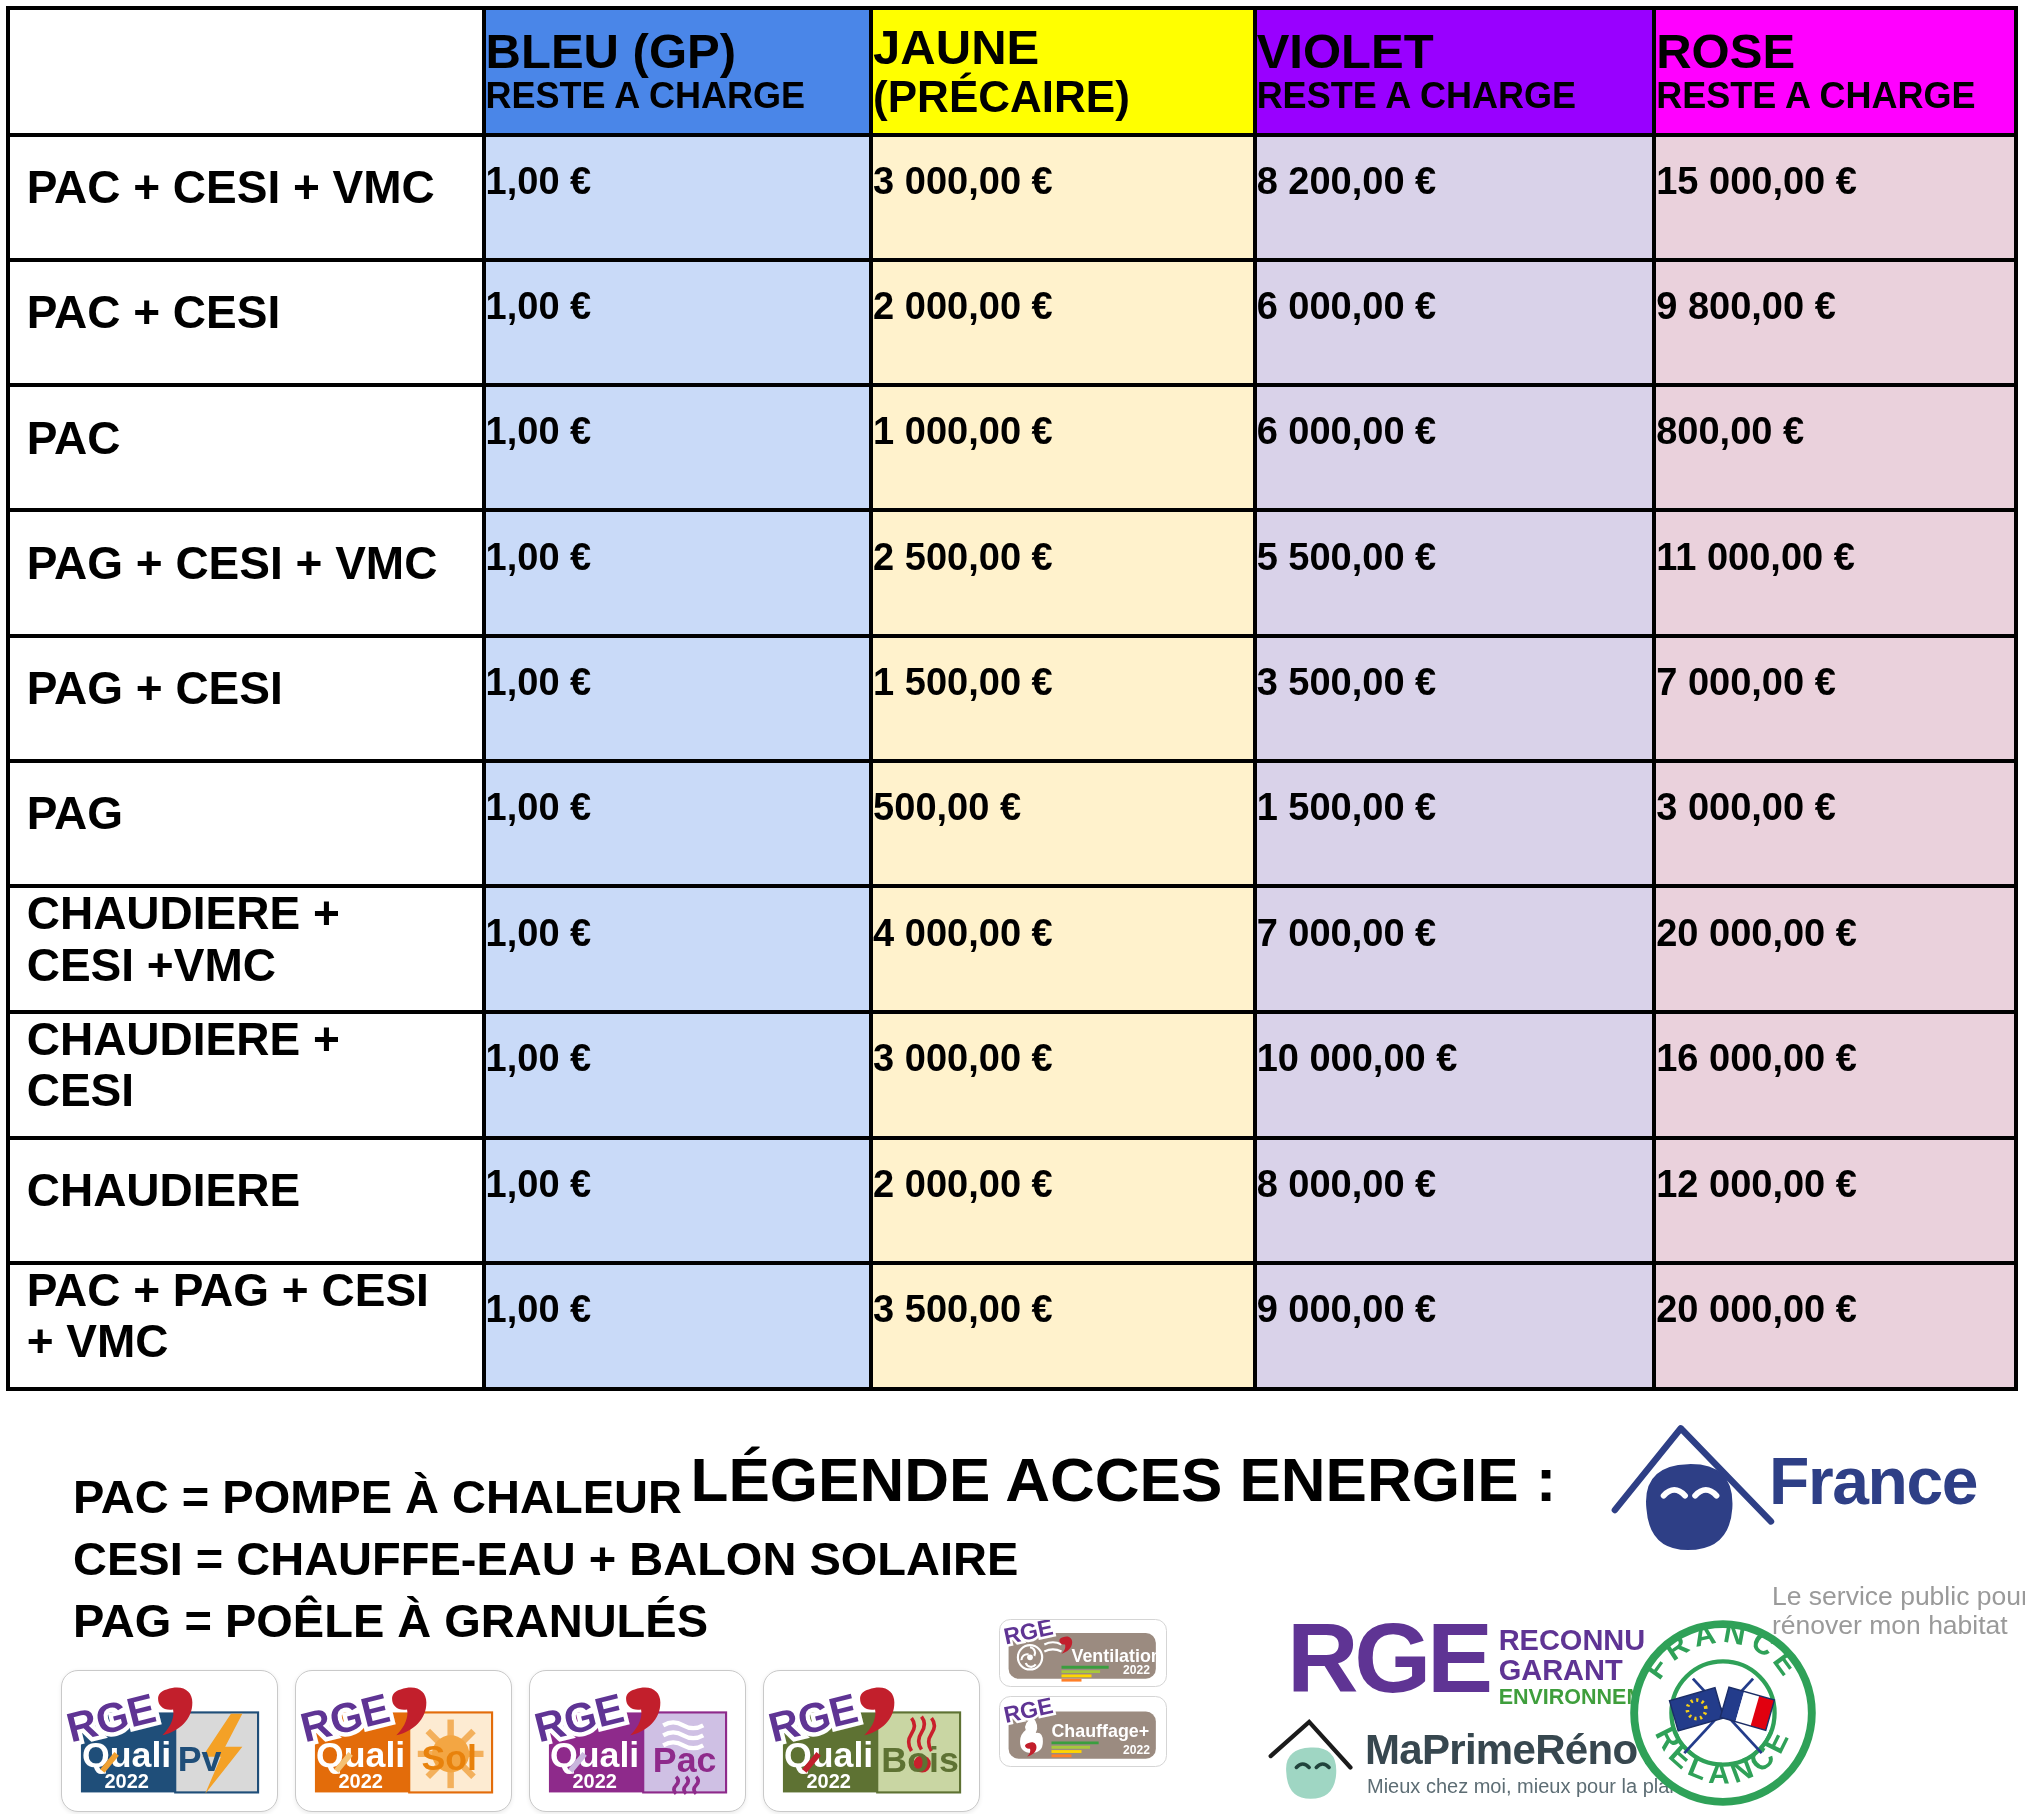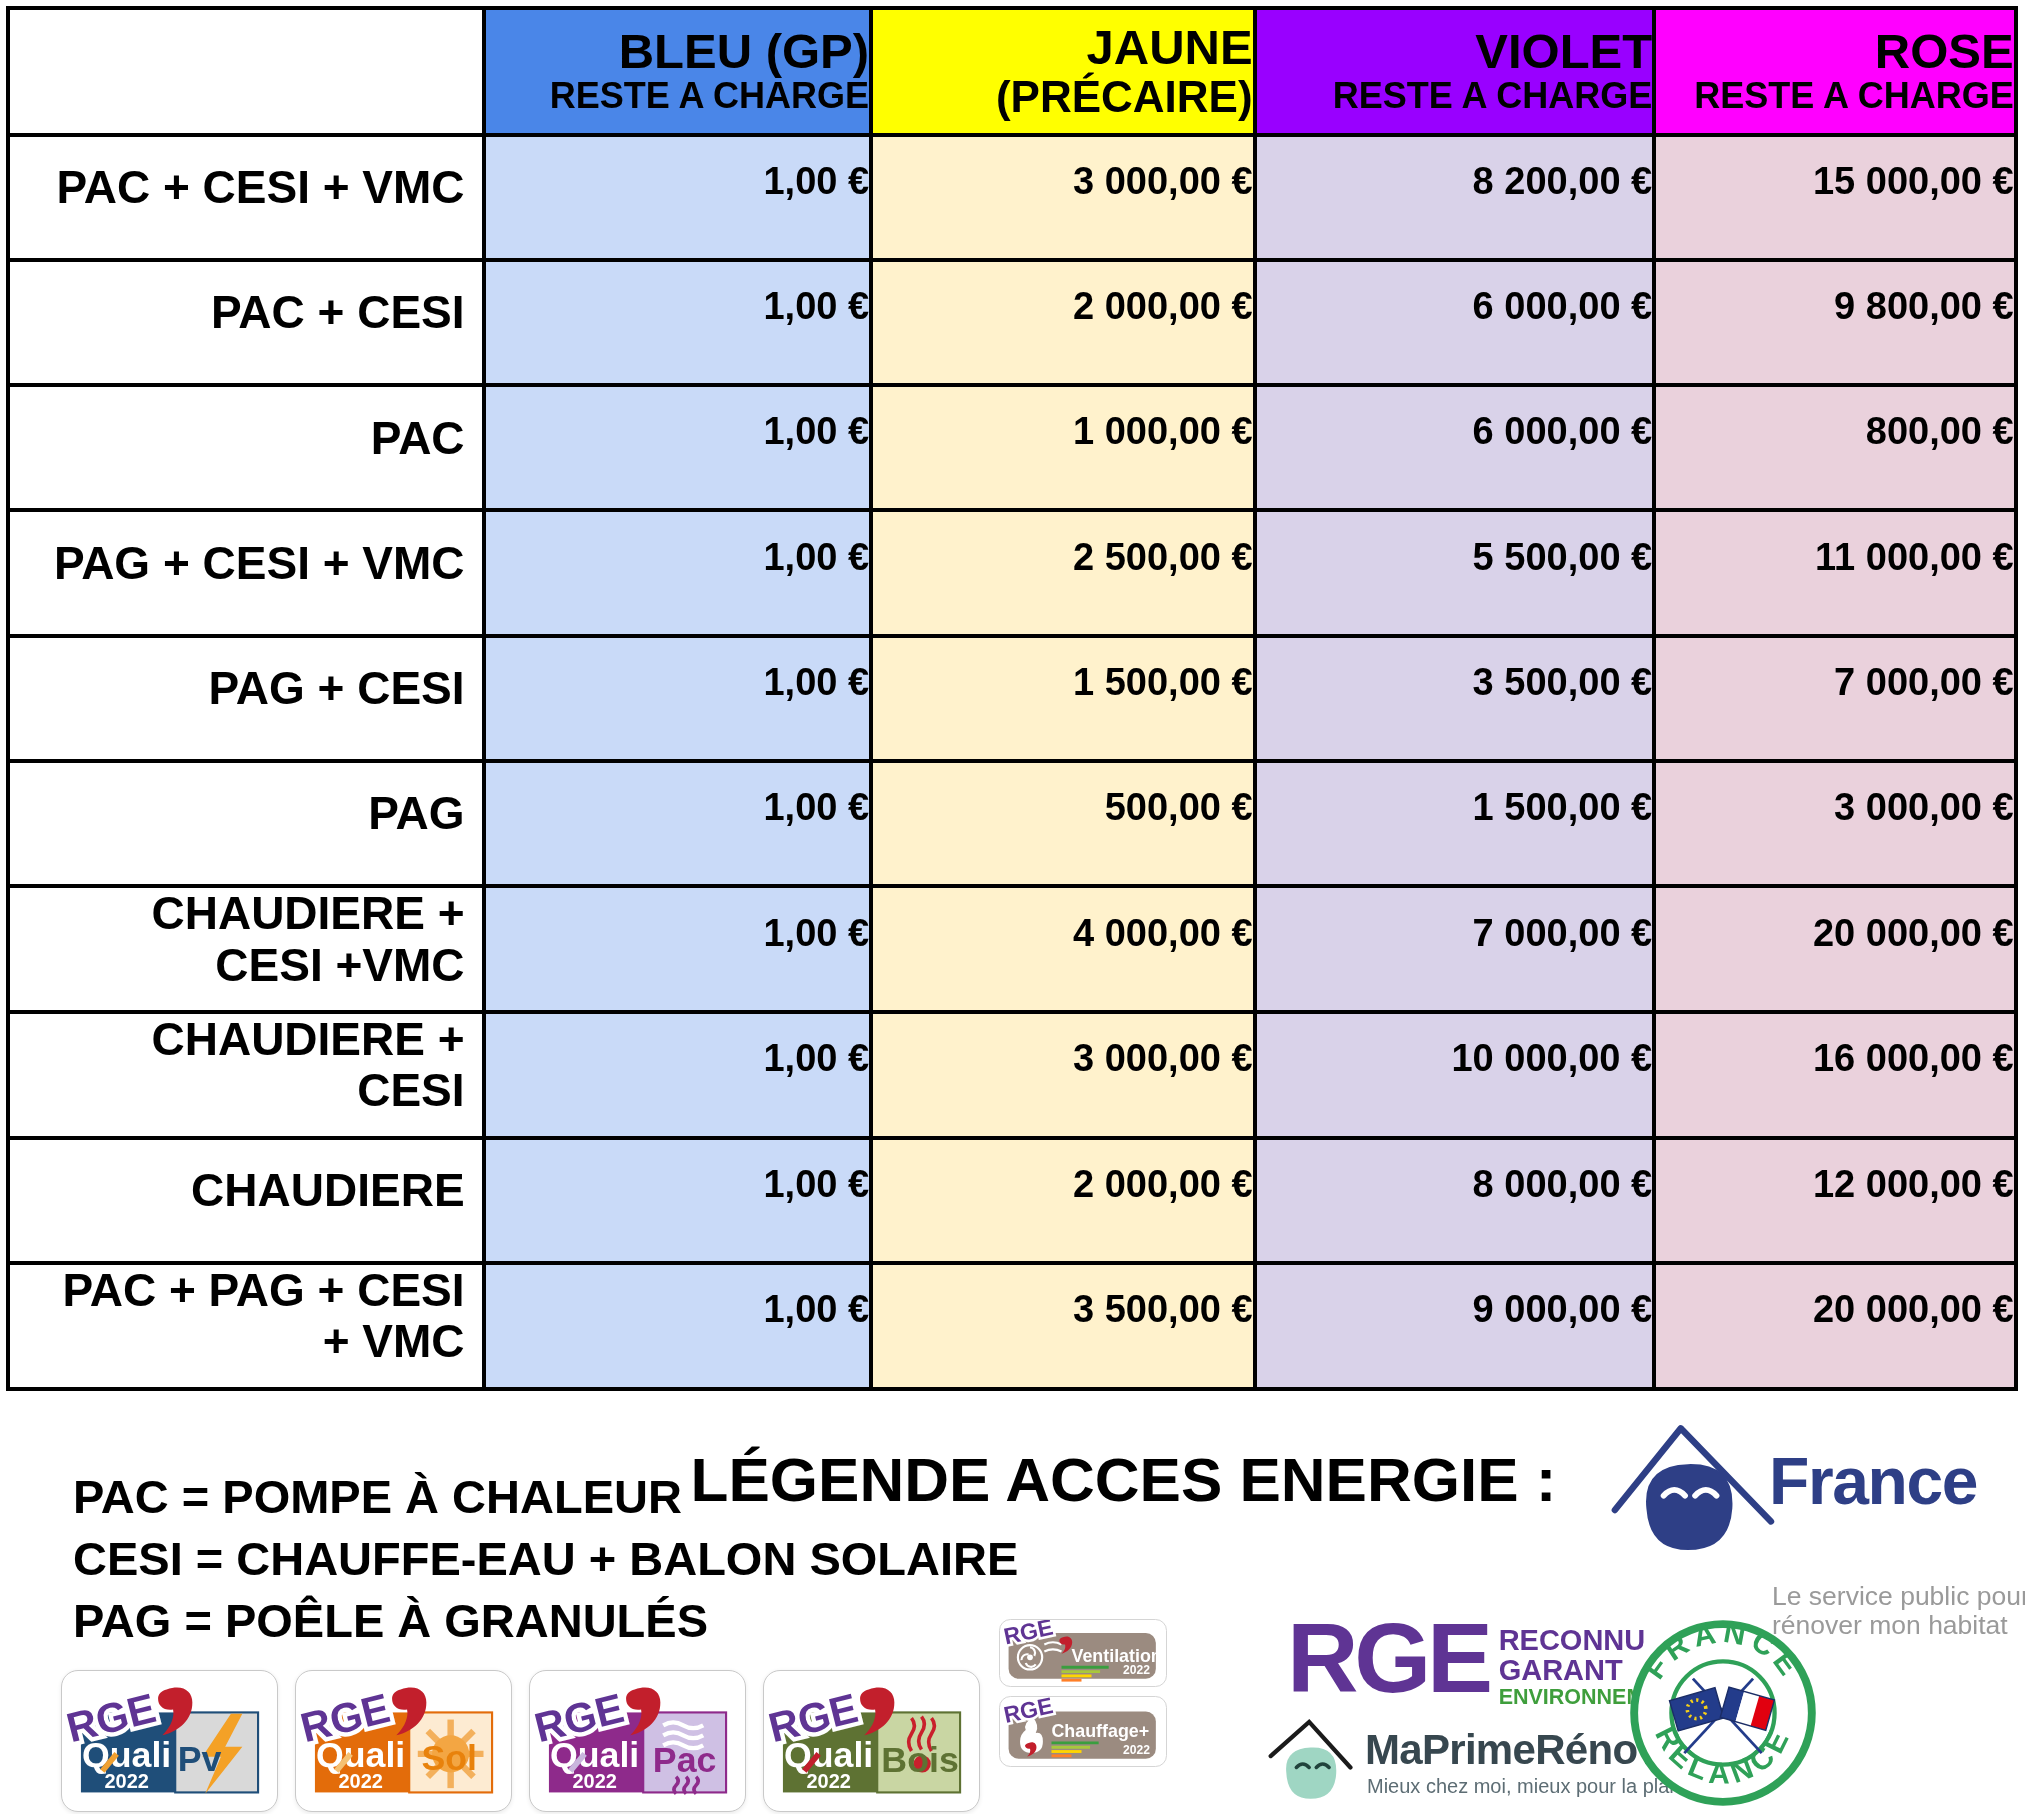--- a/index.html
+++ b/index.html
@@ -2,21 +2,21 @@
 <html style="--header-blue: #4a86e8; --header-yellow: #ffff00; --header-violet: #9900ff; --header-rose: #ff00ff; --body-blue: #c9daf8; --body-yellow: #fff2cc; --body-violet: #d9d2e9; --body-rose: #ead1dc; --rge-purple: #5f3494; --env-green: #3f9e3c; --relance-green: #2fa158; --renov-navy: #2e3f86; --renov-red: #e30613;font-size:11.4px"><head>
 <meta charset="utf-8">
 <style>
   html,body{margin:0;padding:0;background:#fff;}
   .canvas{position:relative;width:2025px;height:1814px;background:#fff;overflow:hidden;
           font-family:"Liberation Sans",sans-serif;color:#000;}
 
   
   table.grid{position:absolute;left:5.7px;top:5.7px;width:2012px;height:1385px;
              border-collapse:collapse;table-layout:fixed;}
-  .grid th,.grid td{border:4.3px solid #000;text-align:right;vertical-align:middle;
+  .grid th,.grid td{border:4.3px solid #000;text-align:left;vertical-align:middle;
                     font-weight:bold;padding:0;}
   .grid thead tr{height:127px;}
   .grid tbody tr{height:125px;}
   .hdr-title{display:block;font-size:49px;line-height:1.04;}
   .hdr-sub{display:block;font-size:36px;line-height:1.08;}
   .hdr-sub--big{font-size:44px;}
   th.corner{background:#fff;}
   th.rowlabel{background:#fff;font-size:46px;line-height:1.12;padding:0 17px 18.6px 17px;}
   td.val{font-size:38px;padding-bottom:31.5px;}
   .h-blue{background:var(--header-blue);}

